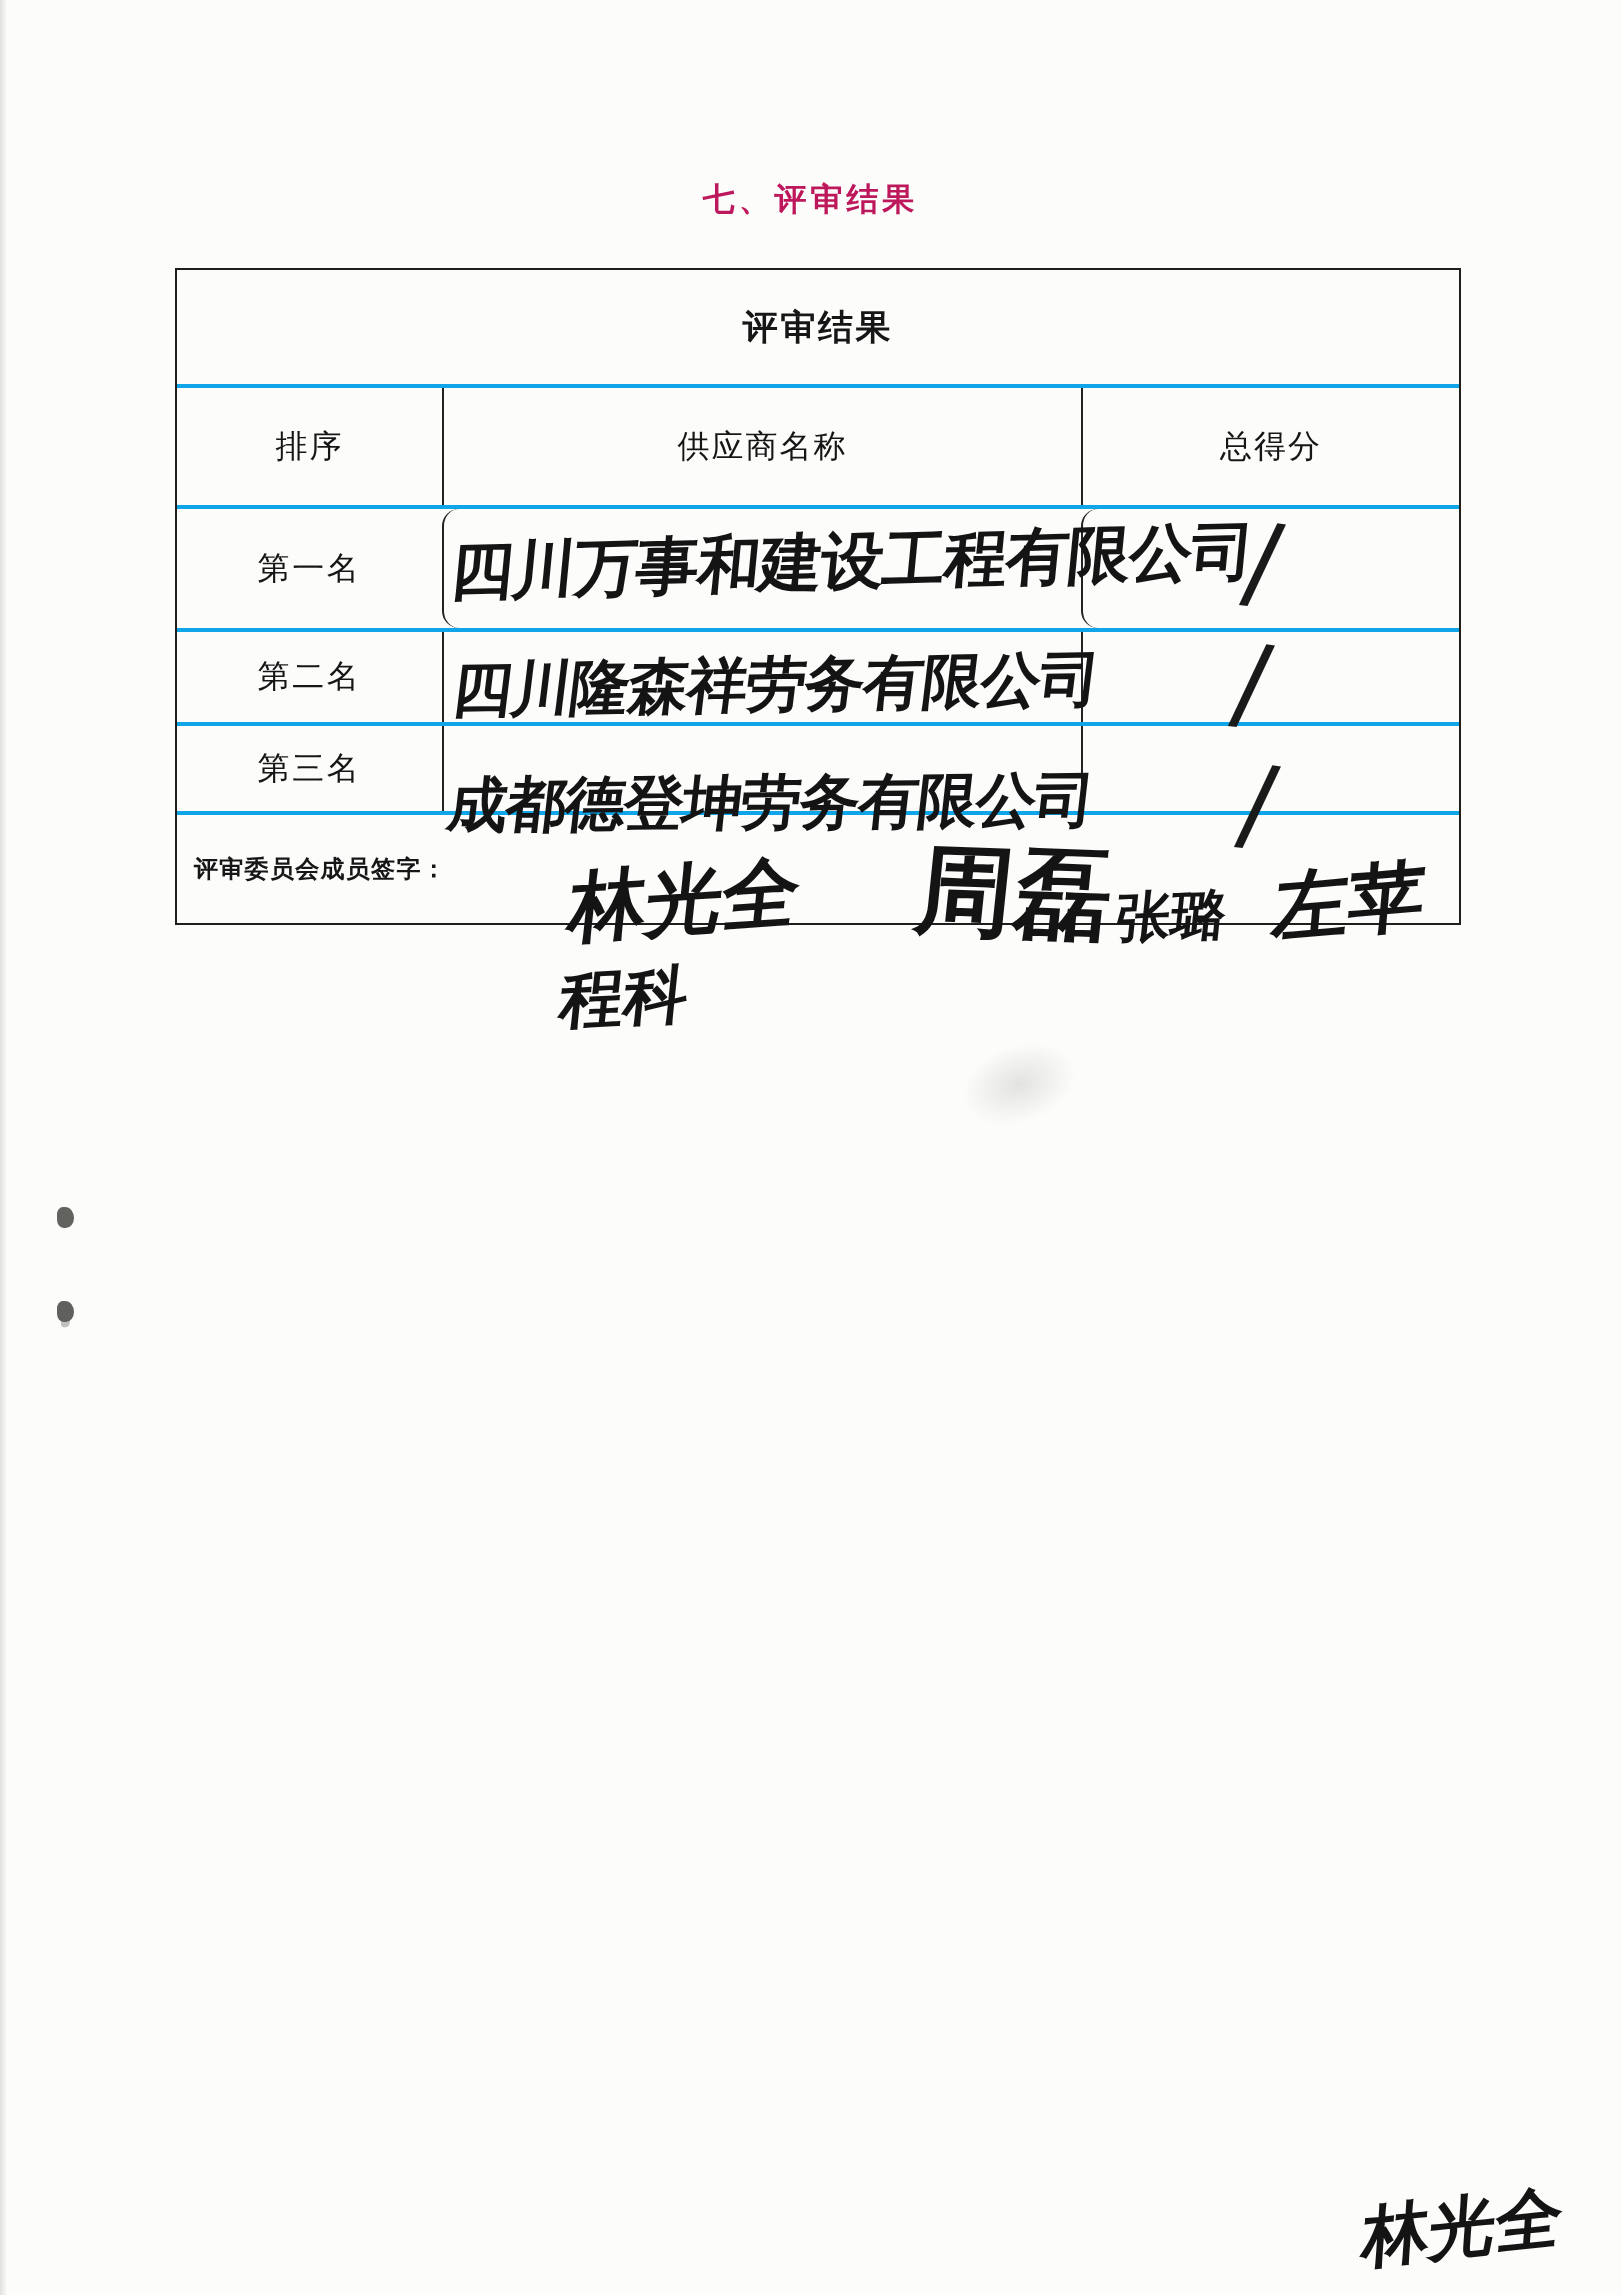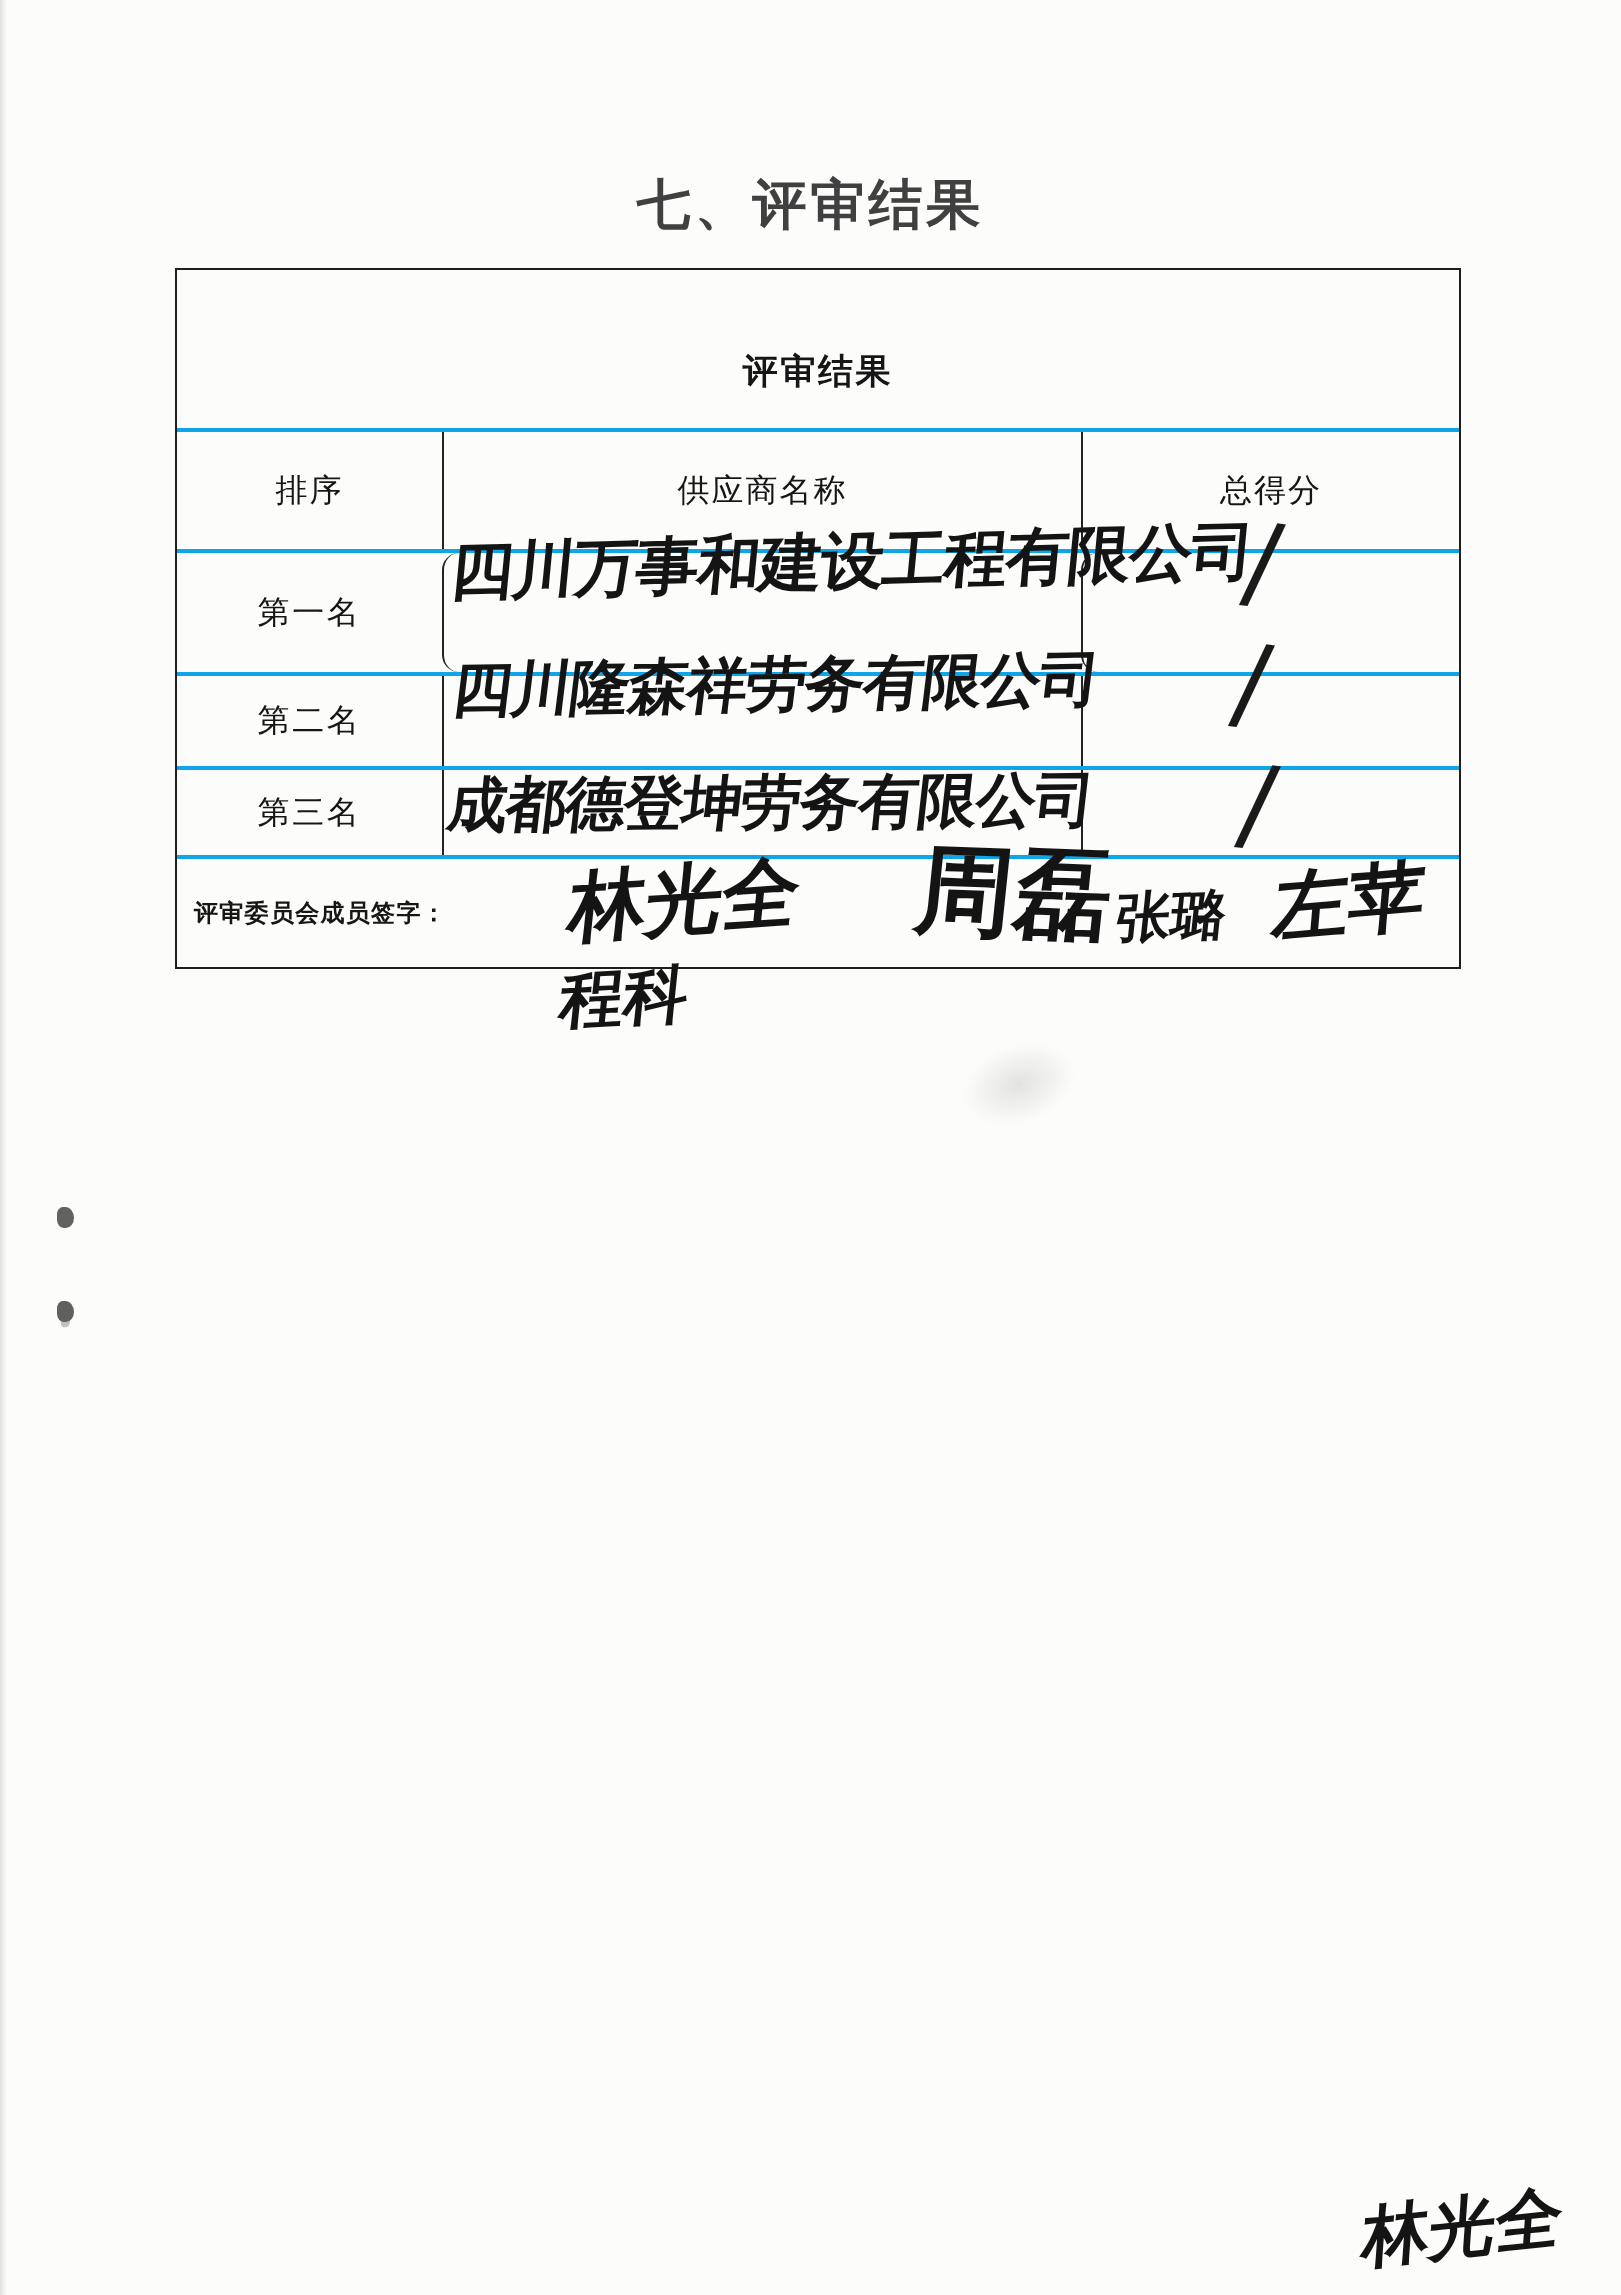--- a/index.html
+++ b/index.html
@@ -18,38 +18,38 @@
   
   .page::before {
     content: "";
     position: absolute; left: 0; top: 0; bottom: 0; width: 6.5px;
     background: linear-gradient(to right, #c9c9c7, rgba(201,201,199,0));
     opacity: .55;
   }
 
   .doc-title {
     position: absolute;
-    top: 169px; left: 0; right: 0;
+    top: 178px; left: 0; right: 0;
     text-align: center;
-    font-size: 54px;
+    font-size: 32px;
     font-weight: 700;
     letter-spacing: 3.9px;
-    color: #404040;
+    color: #be185d;
   }
 
   
   .review-table {
     position: absolute;
     left: 175px; top: 268px;
     width: 1286px;
     border: 2.6px solid #1e1e1e;
     background: transparent;
   }
   .t-row { display: grid; border-top: 4px solid #0ea5e9; }
-  .t-row:first-child { border-top: none; margin-top: 44px; }
+  .t-row:first-child { border-top: none; }
   .cols-3 { grid-template-columns: 265px 639px 378px; }
   .cols-1 { grid-template-columns: 1fr; }
 
   .t-cell {
     display: flex; align-items: center; justify-content: center;
     border-left: 2px solid #222;
     font-size: 32px;
     color: #161616;
     position: relative;
   }

